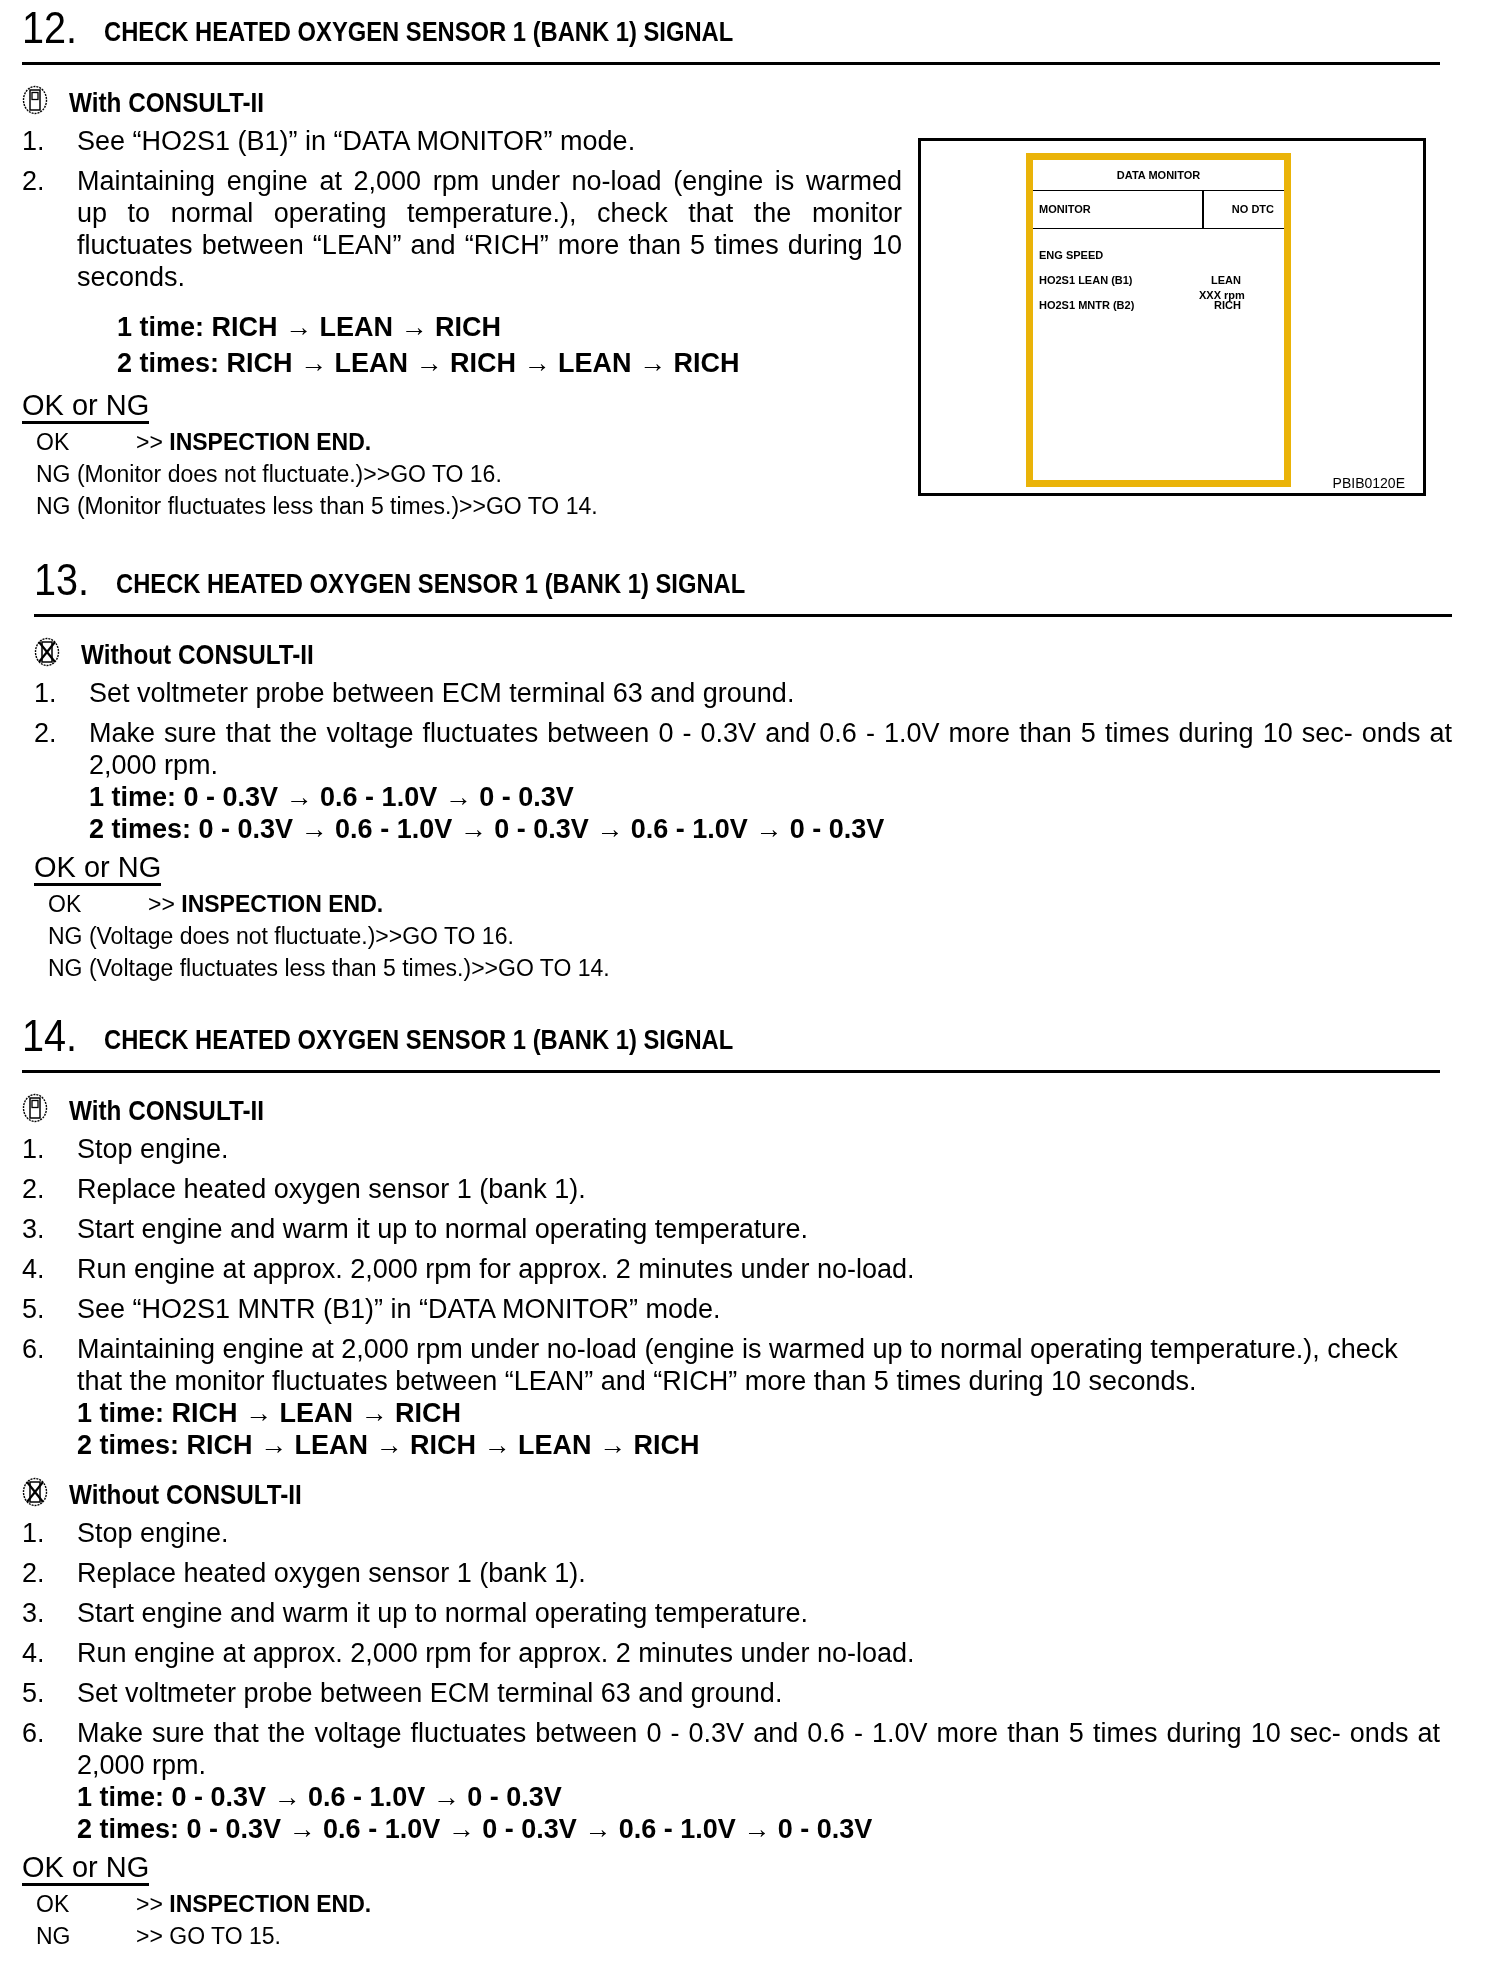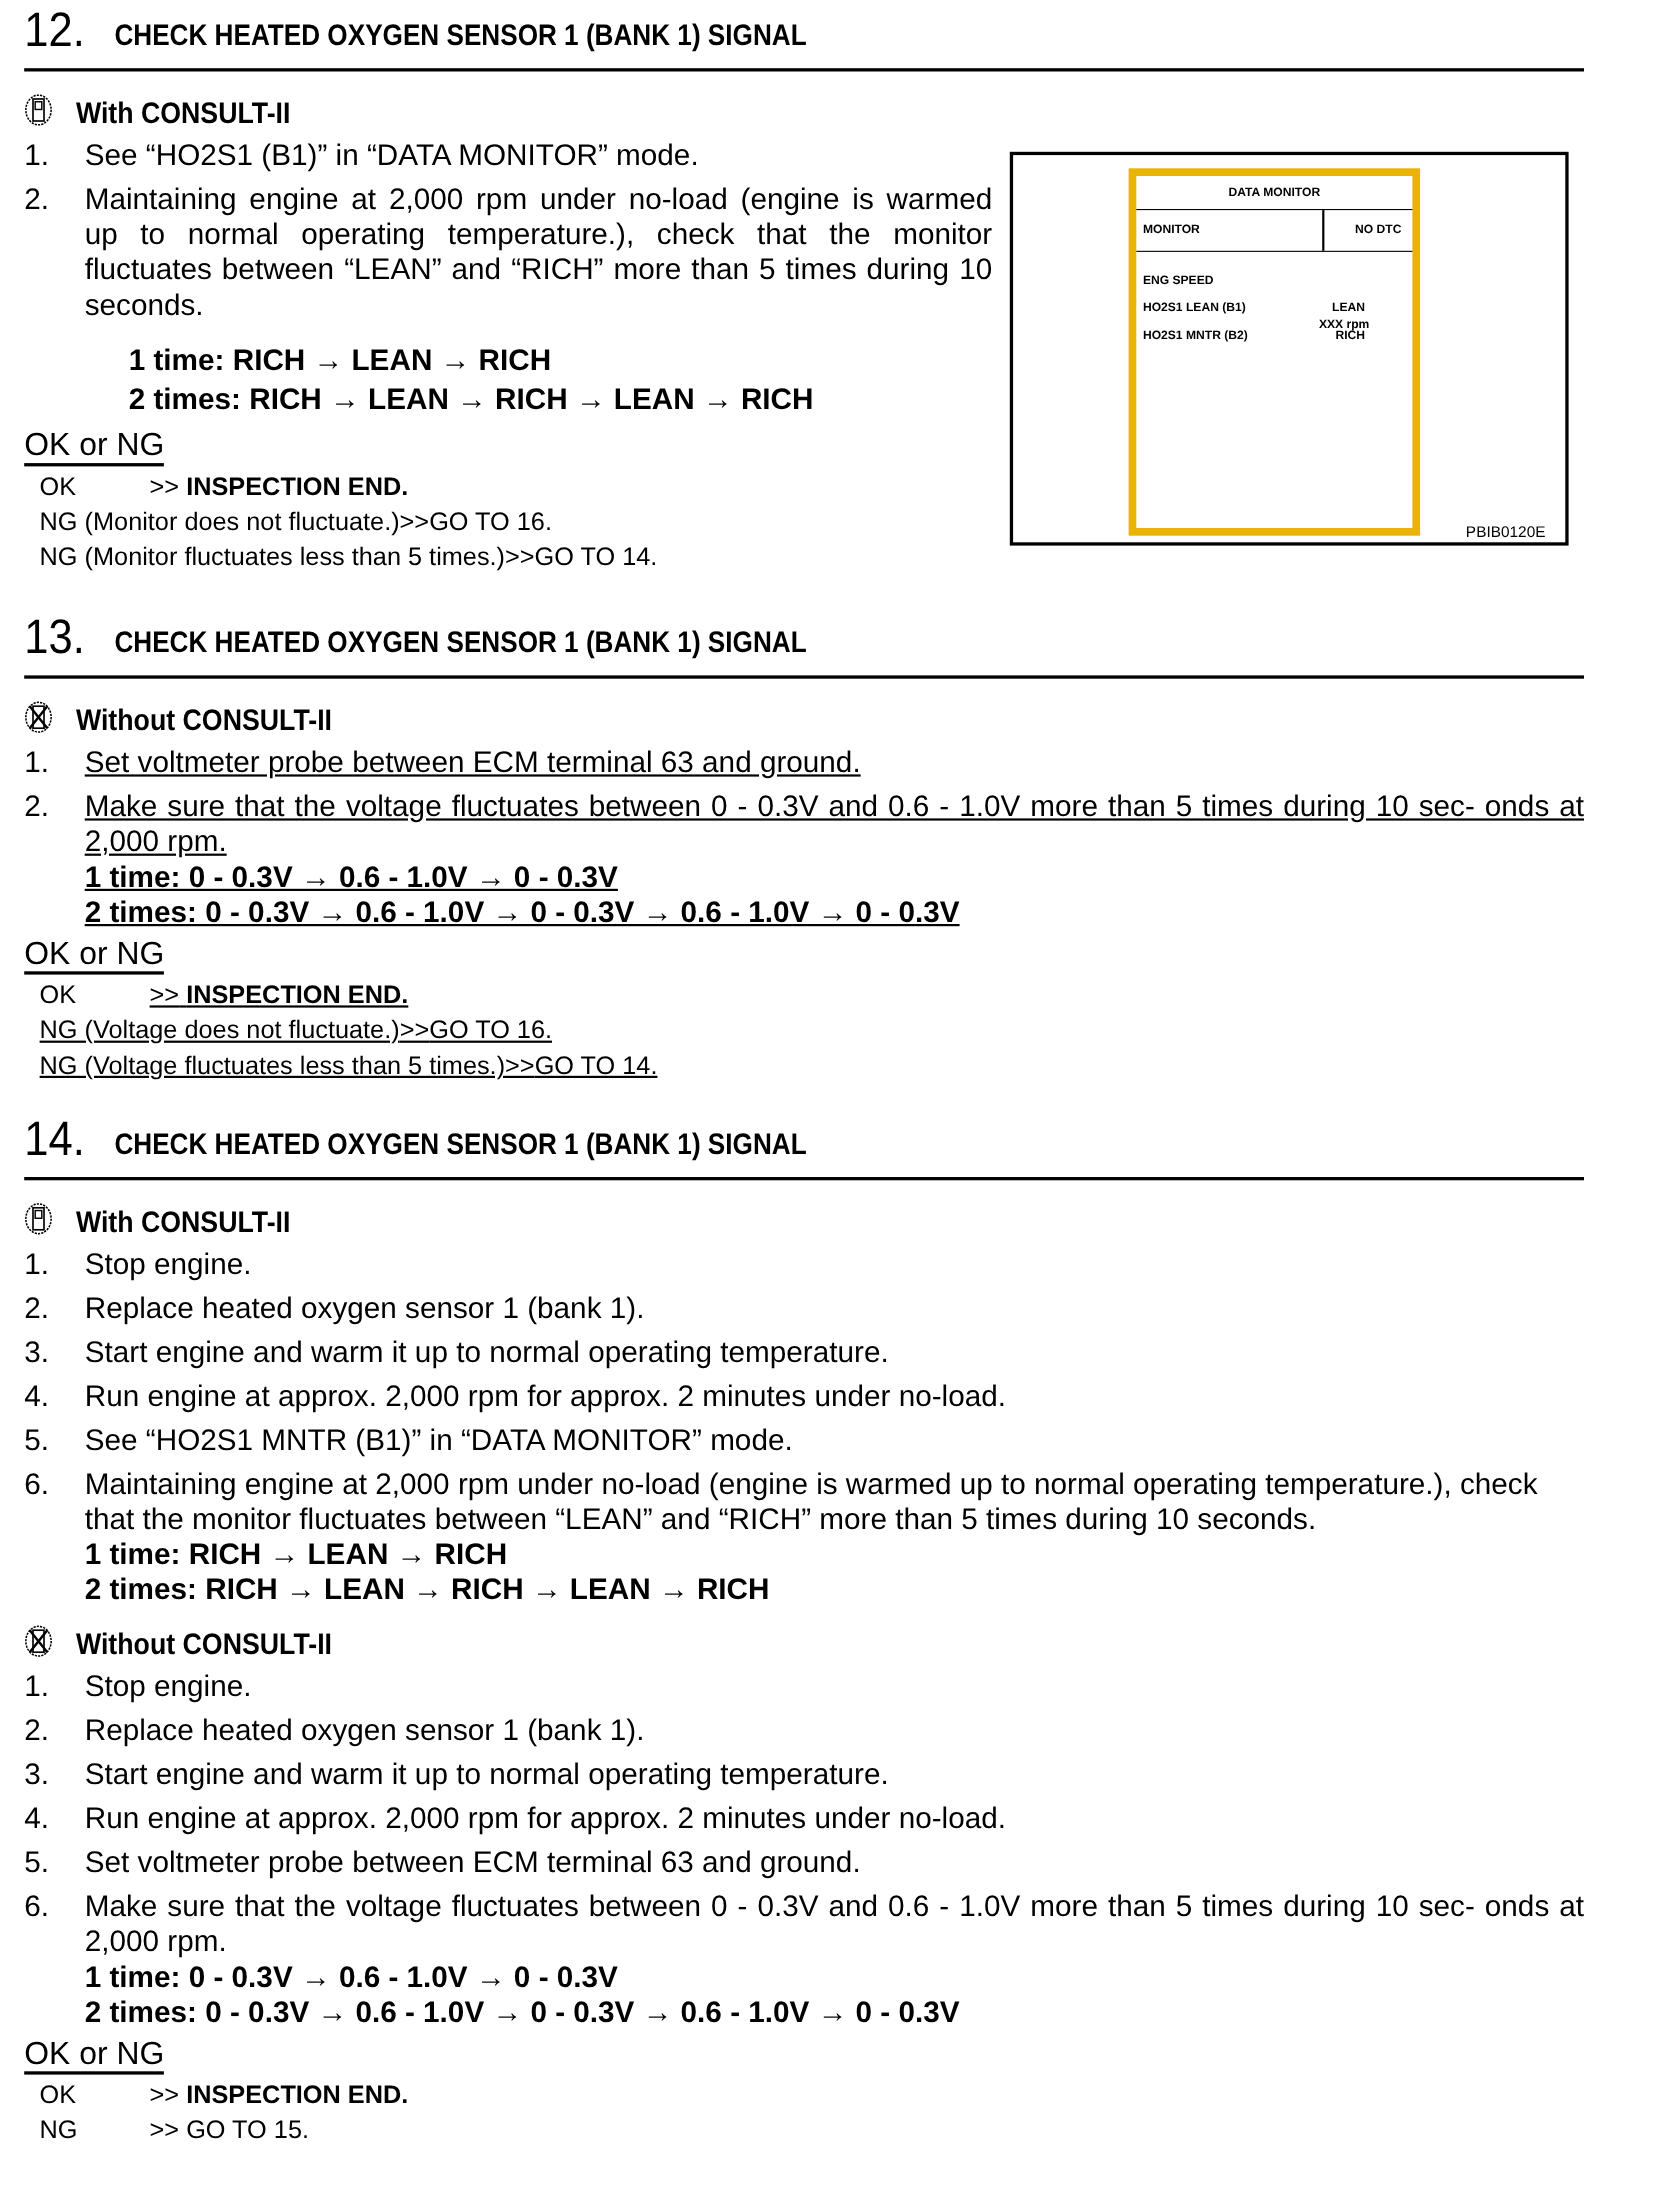--- a/index.html
+++ b/index.html
@@ -119,21 +119,21 @@
       </div>
       <div class="res">
         <span>NG (Monitor does not fluctuate.)</span><span>&gt;&gt;</span><span>GO TO 16.</span>
       </div>
       <div class="res">
         <span>NG (Monitor fluctuates less than 5 times.)</span><span>&gt;&gt;</span><span>GO TO 14.</span>
       </div>
     </div>
   </section>
 
-  <section style="position:absolute; left:0; top:552px; width:1418px;text-decoration:underline;">
+  <section style="position:absolute; left:12px; top:552px; width:1418px;">
     <div class="sec-head">
       <span class="sec-num">13.</span>
       <span class="sec-title">CHECK HEATED OXYGEN SENSOR 1 (BANK 1) SIGNAL</span>
     </div>
     <div class="rule" style="margin-top:8px;"></div>
 
     <div class="method" style="margin-top:20px;">
       <svg class="ico">
           <use href="#sym-noconsult"></use>
         </svg>

